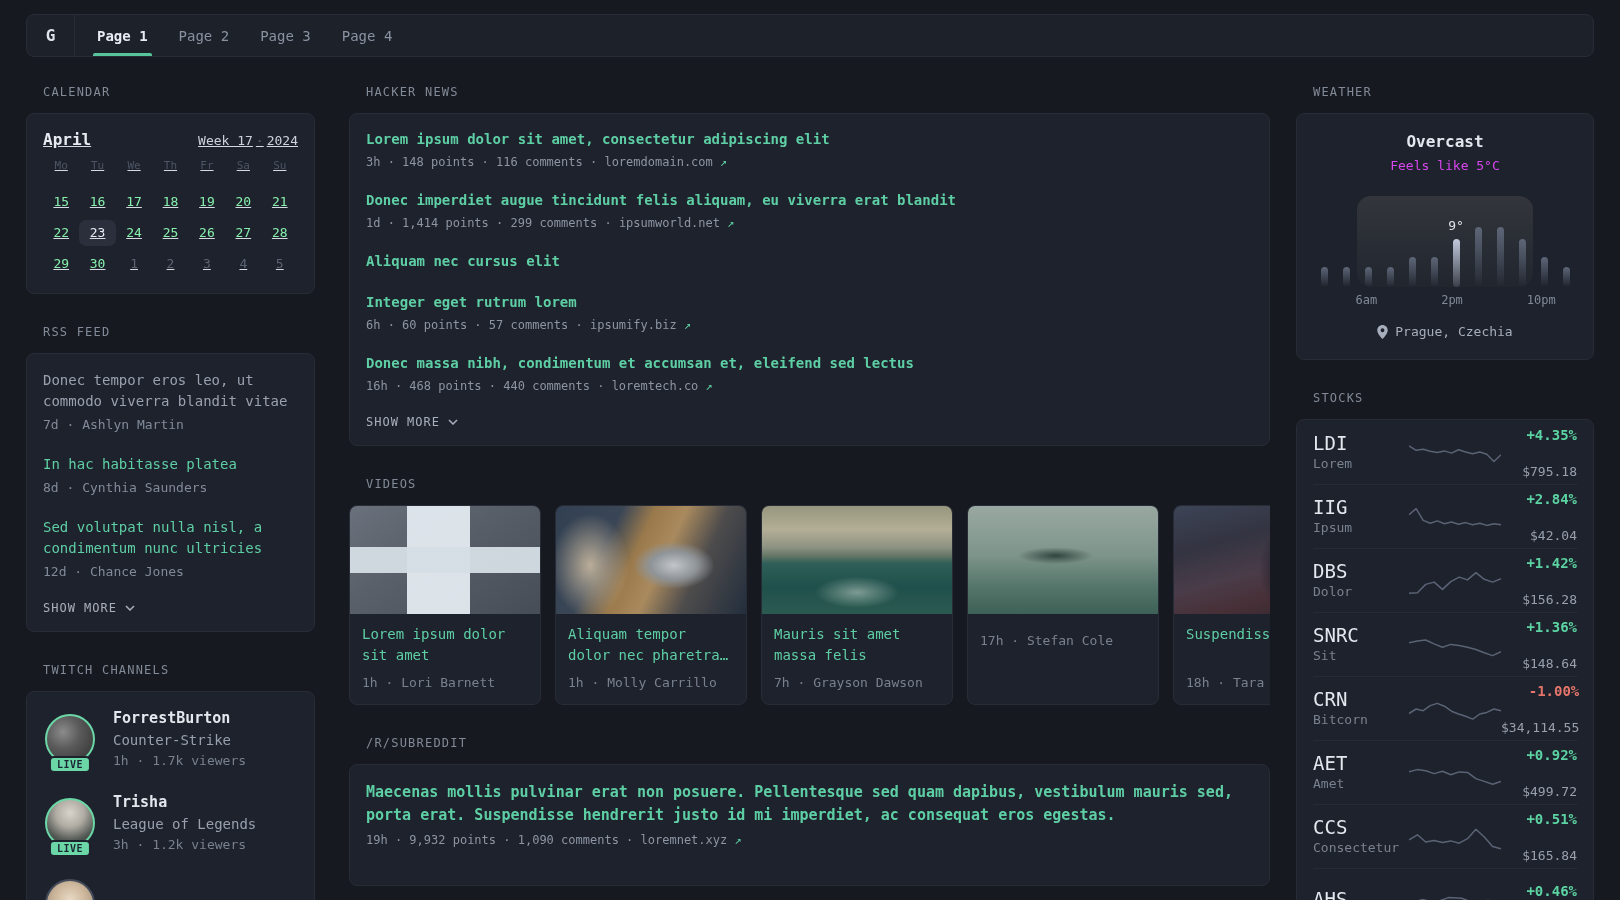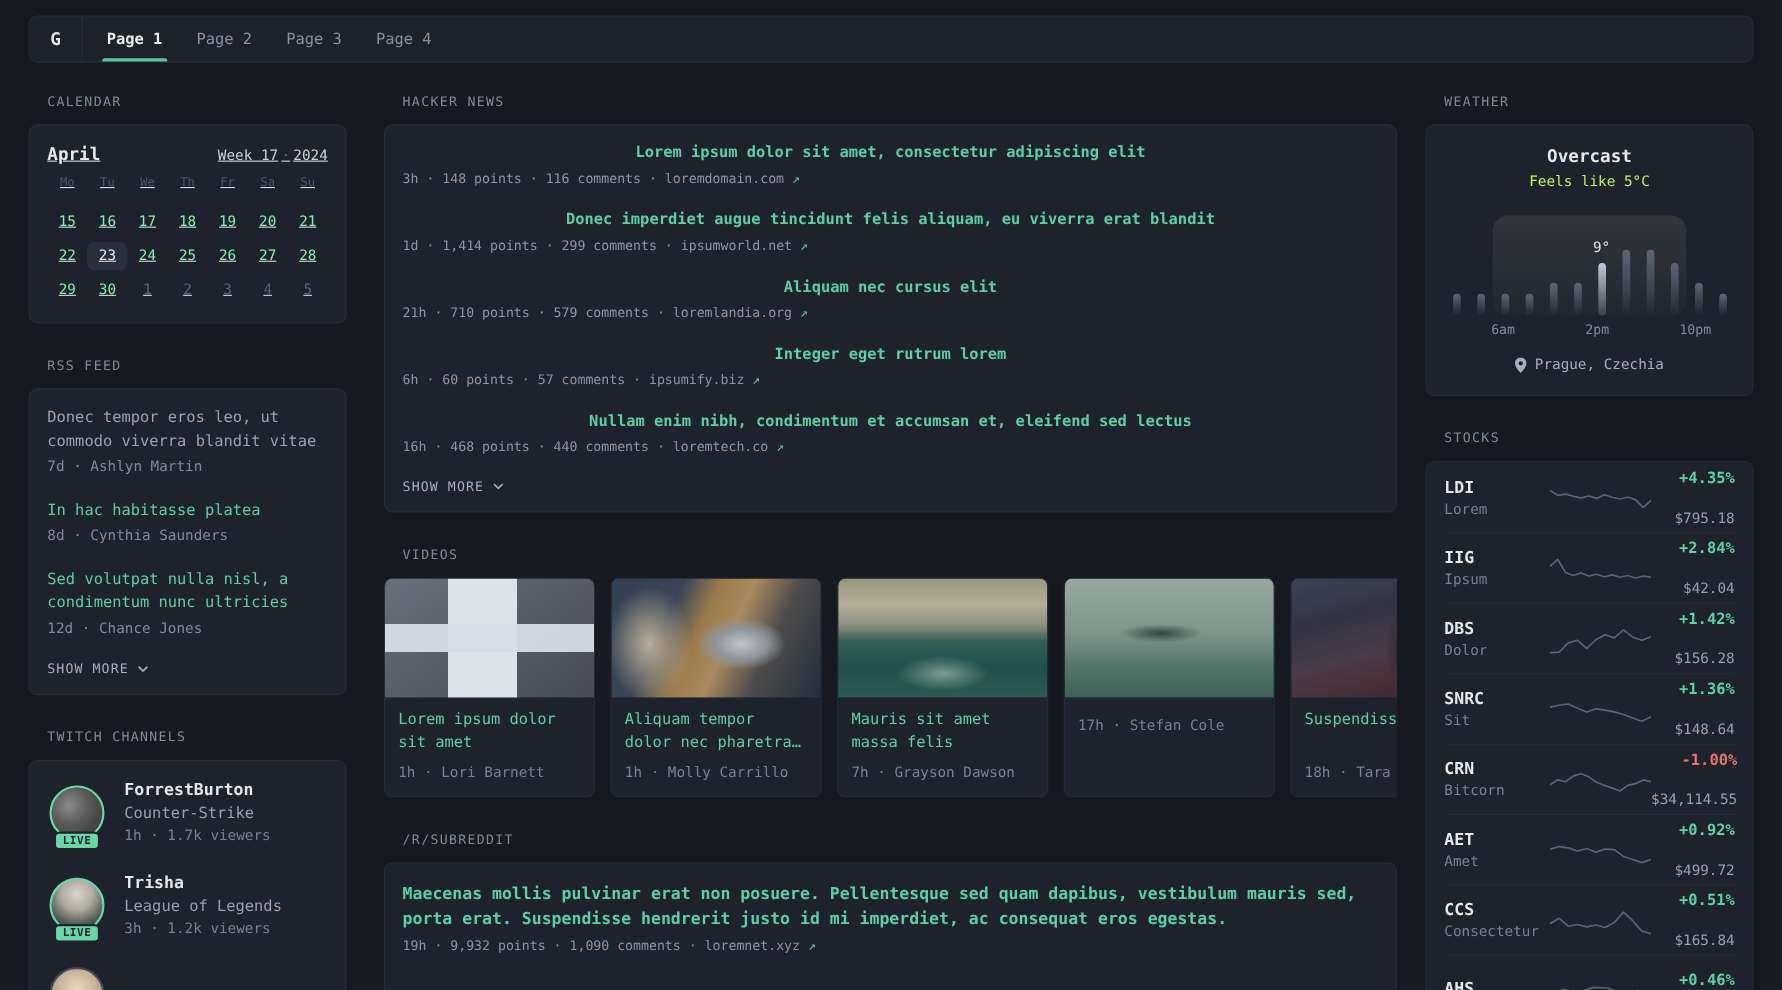--- a/index.html
+++ b/index.html
@@ -90,21 +90,21 @@
     padding:1px 6px; border-radius:5px; border:2px solid #1e222c; letter-spacing:0.5px;
   }
   .tw-info { min-width:0; }
   .tw-name { font-size:15px; font-weight:bold; color:#e3e7ee; line-height:20px; }
   .tw-game { font-size:14px; color:#98a0ae; line-height:20px; margin-top:2px; }
   .tw-meta { font-size:13px; color:#79818f; line-height:18px; margin-top:2px; }
 
   
   .hn { padding:16px; }
   .hn-item { margin-bottom:22px; }
-  .hn-title { font-size:14px; font-weight:bold; line-height:19px; color:#5ecfa5; cursor:pointer;text-align:center; }
+  .hn-title { font-size:14px; font-weight:bold; line-height:19px; color:#5ecfa5; cursor:pointer; }
   .hn-meta { margin-top:6px; font-size:12px; color:#8d95a3; }
   .hn-meta .domain { cursor:pointer; }
   .hn-meta .arr { color:#5ecfa5; }
   .sub-title { font-size:15px; font-weight:bold; line-height:23px; color:#5ecfa5; cursor:pointer; }
 
   
   .video-row { display:flex; gap:14px; overflow:hidden; }
   .v-card { flex:0 0 192px; width:192px; background:#1e222c; border:1px solid #272c37; border-radius:8px; overflow:hidden; }
   .v-thumb { height:108px; cursor:pointer; }
   .thumb-pillars { background:
@@ -124,42 +124,42 @@
   .thumb-field { background:
     radial-gradient(ellipse 36px 64px at 56% 58%, rgba(25,22,32,.75) 0%, rgba(25,22,32,0) 60%),
     linear-gradient(165deg, #3c4456 0%, #42405098 30%, #4a3c49 55%, #472f36 75%, #2b2630 100%); }
   .v-body { padding:10px 12px 14px; }
   .v-title { font-size:14px; line-height:21px; height:42px; overflow:hidden; color:#5ecfa5; cursor:pointer; }
   .v-meta { margin-top:9px; font-size:13px; color:#79818f; white-space:nowrap; overflow:hidden; }
 
   
   .weather { padding:18px 16px 20px; text-align:center; }
   .wx-cond { font-size:16px; font-weight:bold; color:#e3e7ee; }
-  .wx-feels { margin-top:7px; font-size:13px; color:#bef264; }
+  .wx-feels { margin-top:7px; font-size:13px; color:#d946ef; }
   .wx-chart { position:relative; margin-top:23px; height:91px; }
   .wx-highlight {
     position:absolute; top:0; bottom:0; border-radius:14px;
     background:linear-gradient(180deg, rgba(197,198,170,.12) 0%, rgba(197,198,170,.02) 100%);
   }
   .wx-bars { position:relative; display:flex; height:100%; align-items:flex-end; }
   .wbar-col { flex:1 1 0; display:flex; flex-direction:column; justify-content:flex-end; align-items:center; }
   .wtemp { font-size:13px; color:#dfe3ea; margin-bottom:6px; }
   .wbar { width:7px; border-radius:4px; background:linear-gradient(180deg, #5d6678 0%, rgba(93,102,120,0) 100%); }
   .wbar.current { background:linear-gradient(180deg, #c3cadd 0%, rgba(195,202,221,.15) 100%); }
   .wx-hours { display:flex; margin-top:6px; }
   .whour { flex:1 1 0; font-size:12px; color:#828a99; white-space:nowrap; display:flex; justify-content:center; }
   .wx-loc { margin-top:17px; display:flex; align-items:center; justify-content:center; gap:7px; font-size:13px; color:#a7aebb; }
   .wx-loc svg { fill:#a7aebb; }
 
   
   .stocks { padding:0 16px; }
   .stock-row { display:flex; align-items:center; height:64px; cursor:pointer; }
   .stock-row + .stock-row { border-top:1px solid #262b35; }
   .st-id { width:96px; flex:0 0 96px; }
-  .st-sym { font-size:15px; font-weight:bold; color:#e3e7ee; line-height:19px; }
+  .st-sym { font-size:19px; font-weight:normal; color:#e3e7ee; line-height:19px; }
   .st-name { font-size:13px; color:#79818f; margin-top:3px; white-space:nowrap; overflow:hidden; }
   .spark { flex:0 0 92px; }
   .spark polyline { fill:none; stroke:#5a6375; stroke-width:1.5; stroke-linejoin:round; }
   .st-val { margin-left:auto; text-align:right; }
   .st-chg { font-size:14px; font-weight:bold; color:#5bd3a2; line-height:18px; }
   .st-chg.neg { color:#e4756a; }
   .st-price { font-size:13px; color:#98a0ae; margin-top:20px; }
 </style>
 </head>
 <body>
@@ -345,30 +345,29 @@
               <div class="hn-meta"><span>3h · 148 points · 116 comments · </span><span class="domain">loremdomain.com</span> <span class="arr">↗</span></div>
             </div>
 
             <div class="hn-item">
               <div class="hn-title">Donec imperdiet augue tincidunt felis aliquam, eu viverra erat blandit</div>
               <div class="hn-meta"><span>1d · 1,414 points · 299 comments · </span><span class="domain">ipsumworld.net</span> <span class="arr">↗</span></div>
             </div>
 
             <div class="hn-item">
               <div class="hn-title">Aliquam nec cursus elit</div>
-              <div class="hn-meta"><span>21h · 710 points · 579 comments · </span><span class="domain">loremlandia.org</span> <span class="arr">↗</span></div>
             </div>
 
             <div class="hn-item">
               <div class="hn-title">Integer eget rutrum lorem</div>
               <div class="hn-meta"><span>6h · 60 points · 57 comments · </span><span class="domain">ipsumify.biz</span> <span class="arr">↗</span></div>
             </div>
 
             <div class="hn-item">
-              <div class="hn-title">Nullam enim nibh, condimentum et accumsan et, eleifend sed lectus</div>
+              <div class="hn-title">Donec massa nibh, condimentum et accumsan et, eleifend sed lectus</div>
               <div class="hn-meta"><span>16h · 468 points · 440 comments · </span><span class="domain">loremtech.co</span> <span class="arr">↗</span></div>
             </div>
 
           <div class="show-more">
             <span>SHOW MORE</span>
             <svg width="10" height="6" viewBox="0 0 10 6">
                 <path d="M1 1 L5 5 L9 1"></path>
               </svg>
           </div>
         </div>

